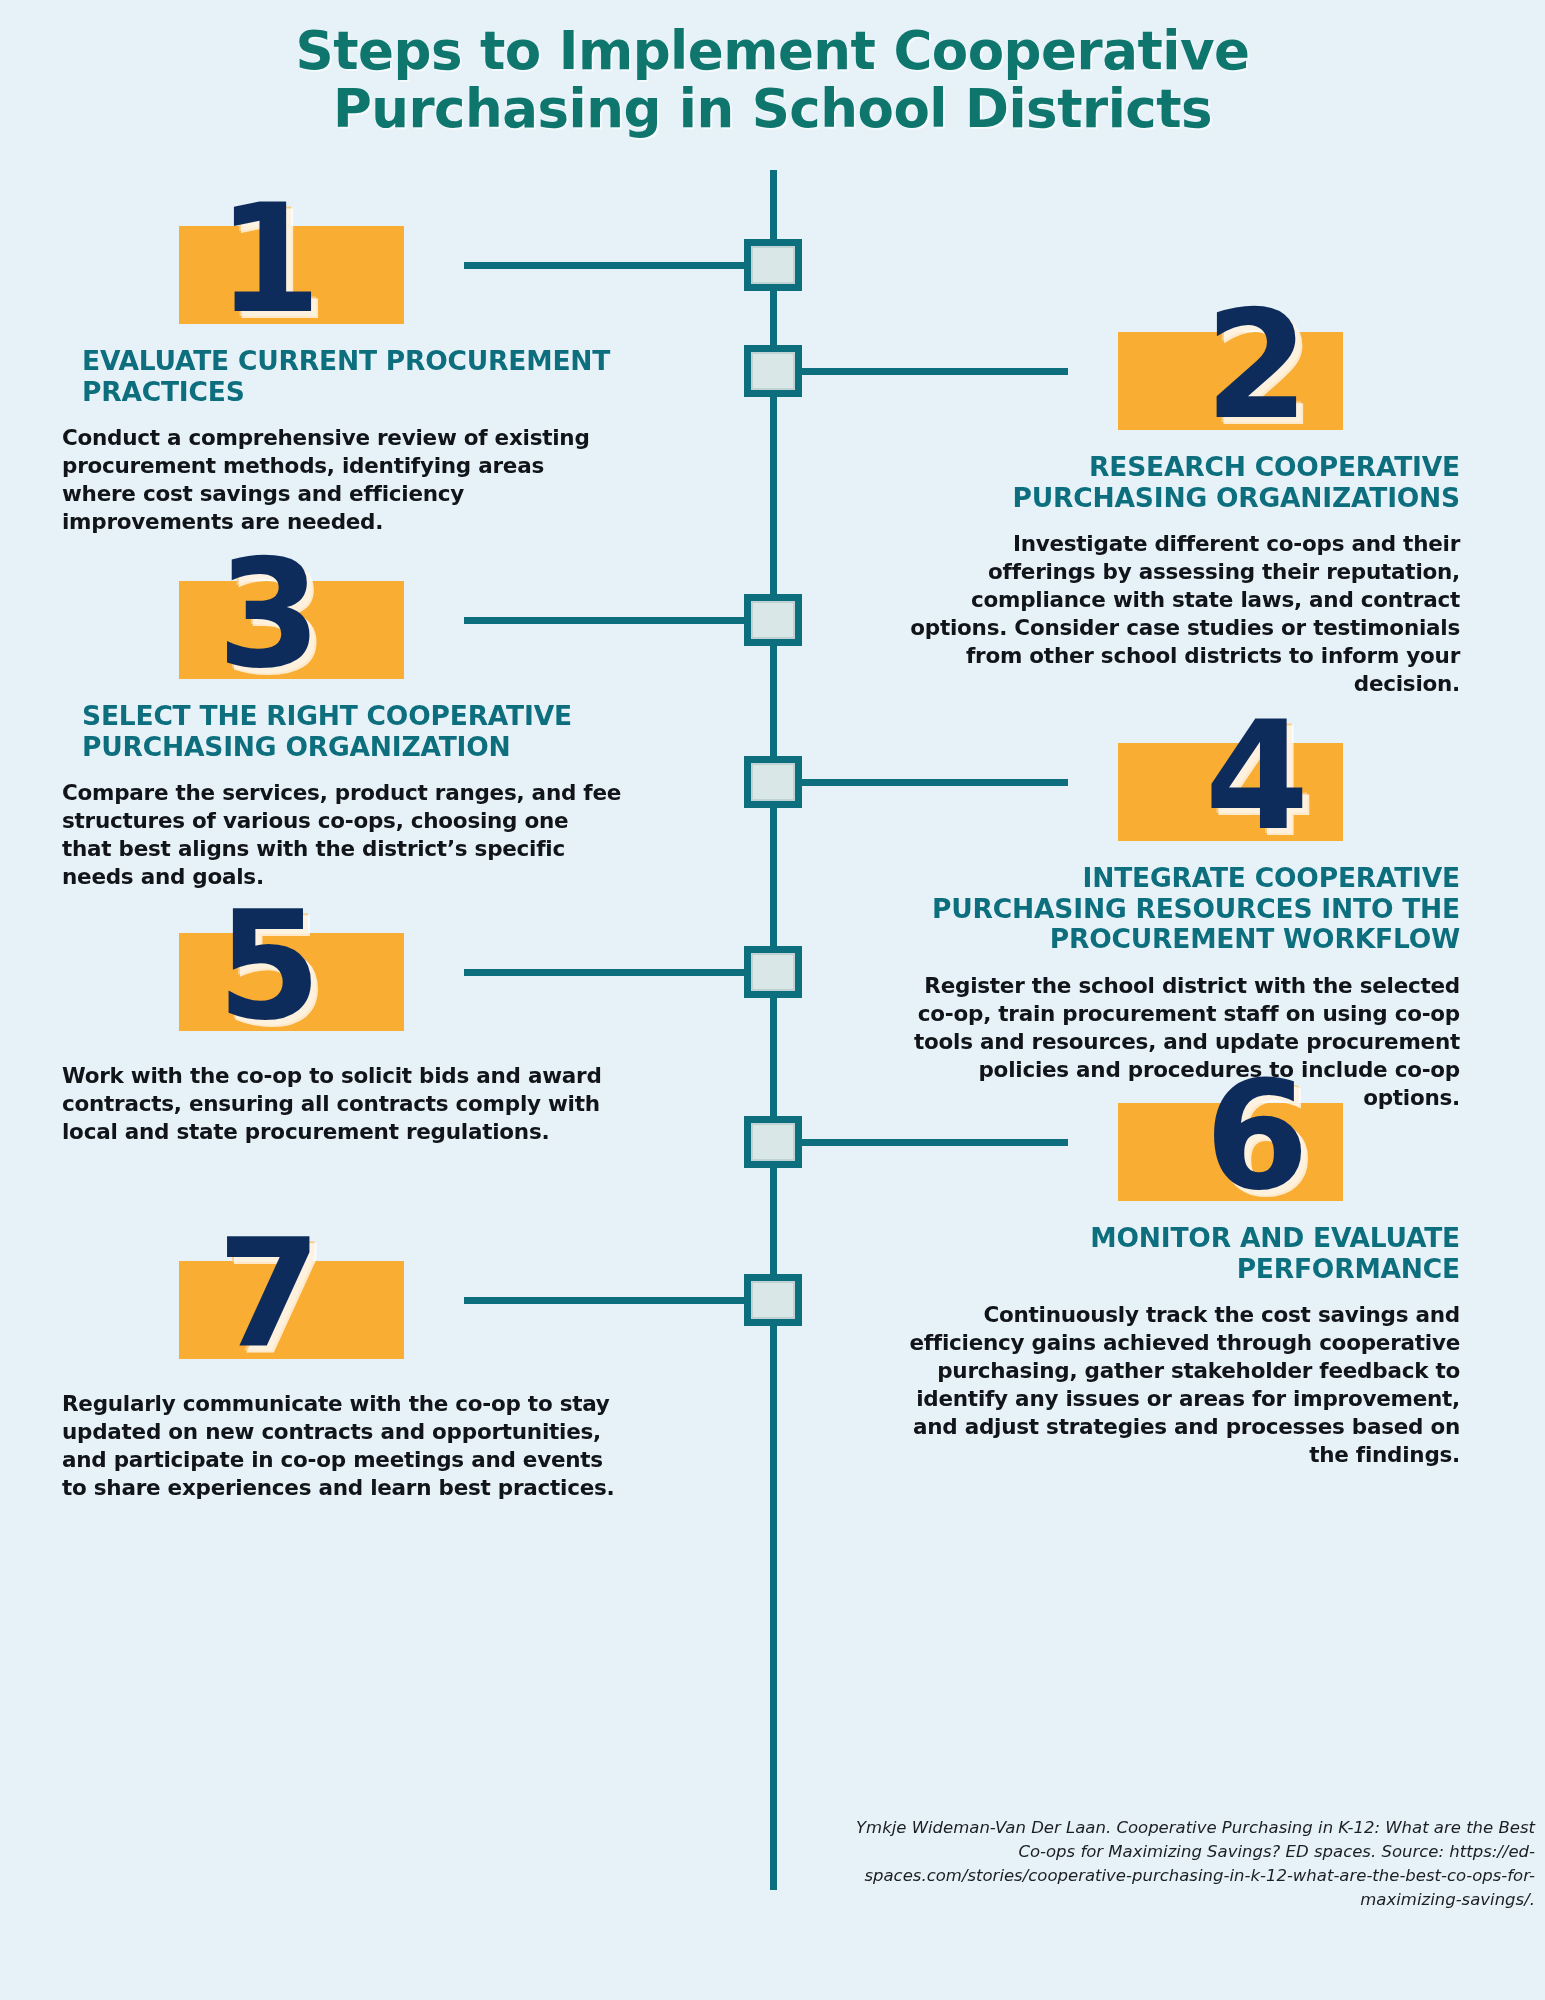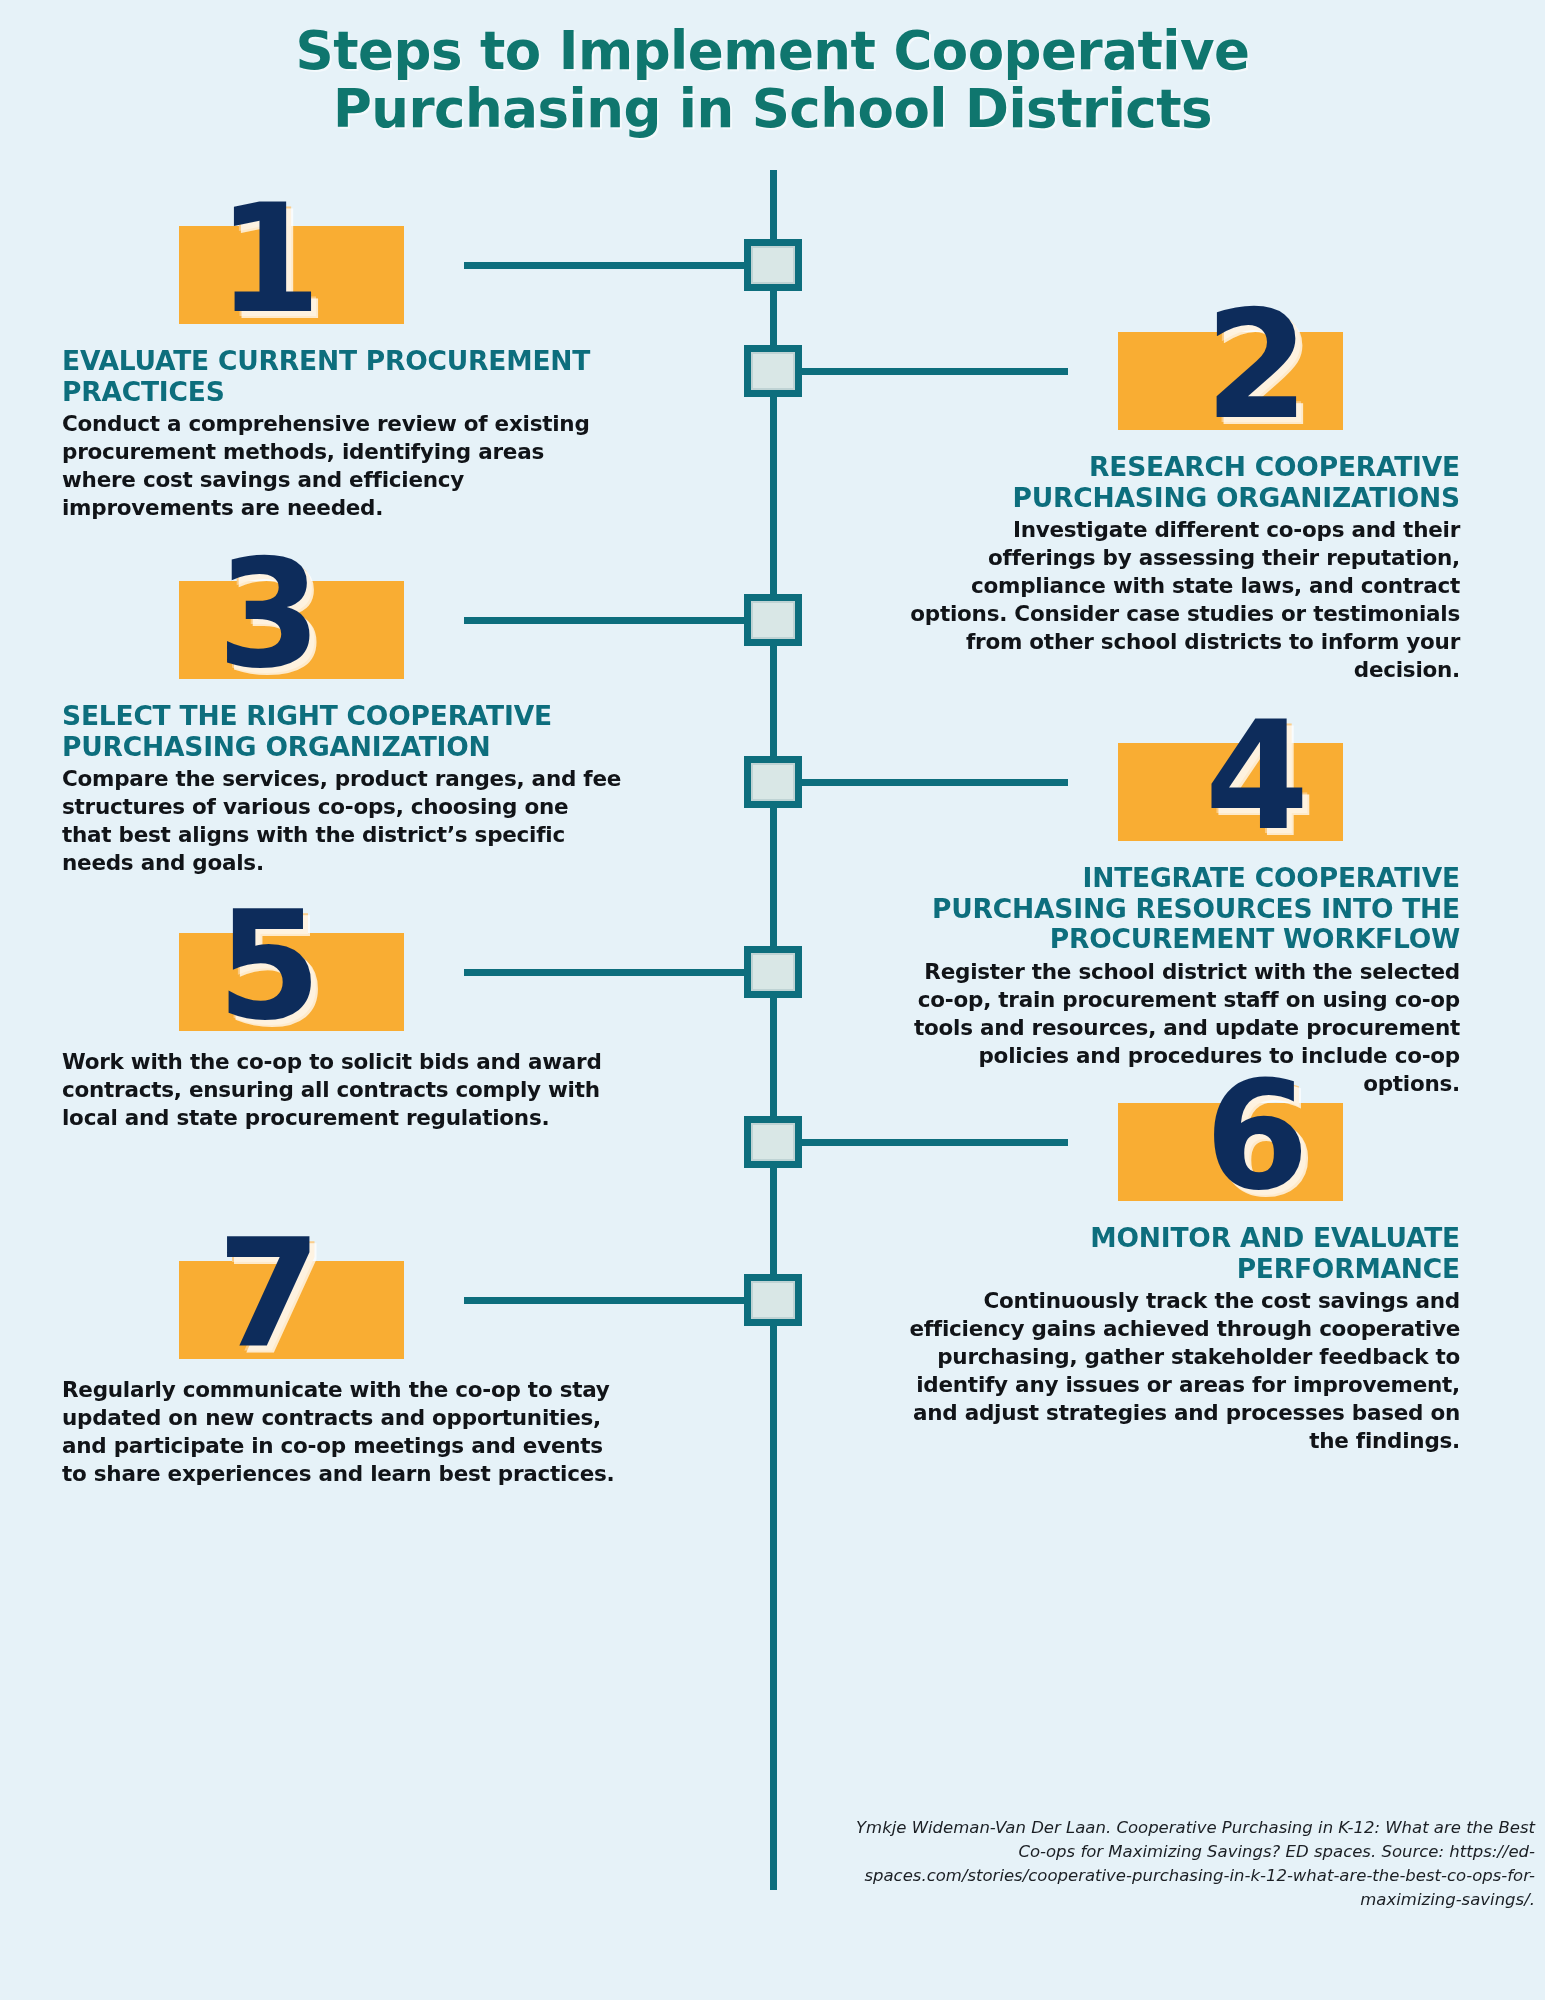--- a/index.html
+++ b/index.html
@@ -107,30 +107,31 @@
 
   .step h2 {
     color: #0d6e7d;
     font-family: "DejaVu Sans", sans-serif;
     font-weight: bold;
     font-size: 26.5px;
     line-height: 1.16;
     letter-spacing: -0.2px;
     margin-top: 8px;
     text-transform: uppercase;
+    margin-left: 20px;
   }
 
   .step p {
     color: #111418;
     font-family: "DejaVu Sans", sans-serif;
     font-weight: bold;
     font-size: 21.5px;
     line-height: 1.30;
     letter-spacing: -0.25px;
-    margin-top: 3px;
+    margin-top: 17px;
   }
 
   
   .citation {
     position: absolute;
     left: 845px;
     top: 1816px;
     width: 690px;
     text-align: right;
     font-family: "DejaVu Sans", sans-serif;

